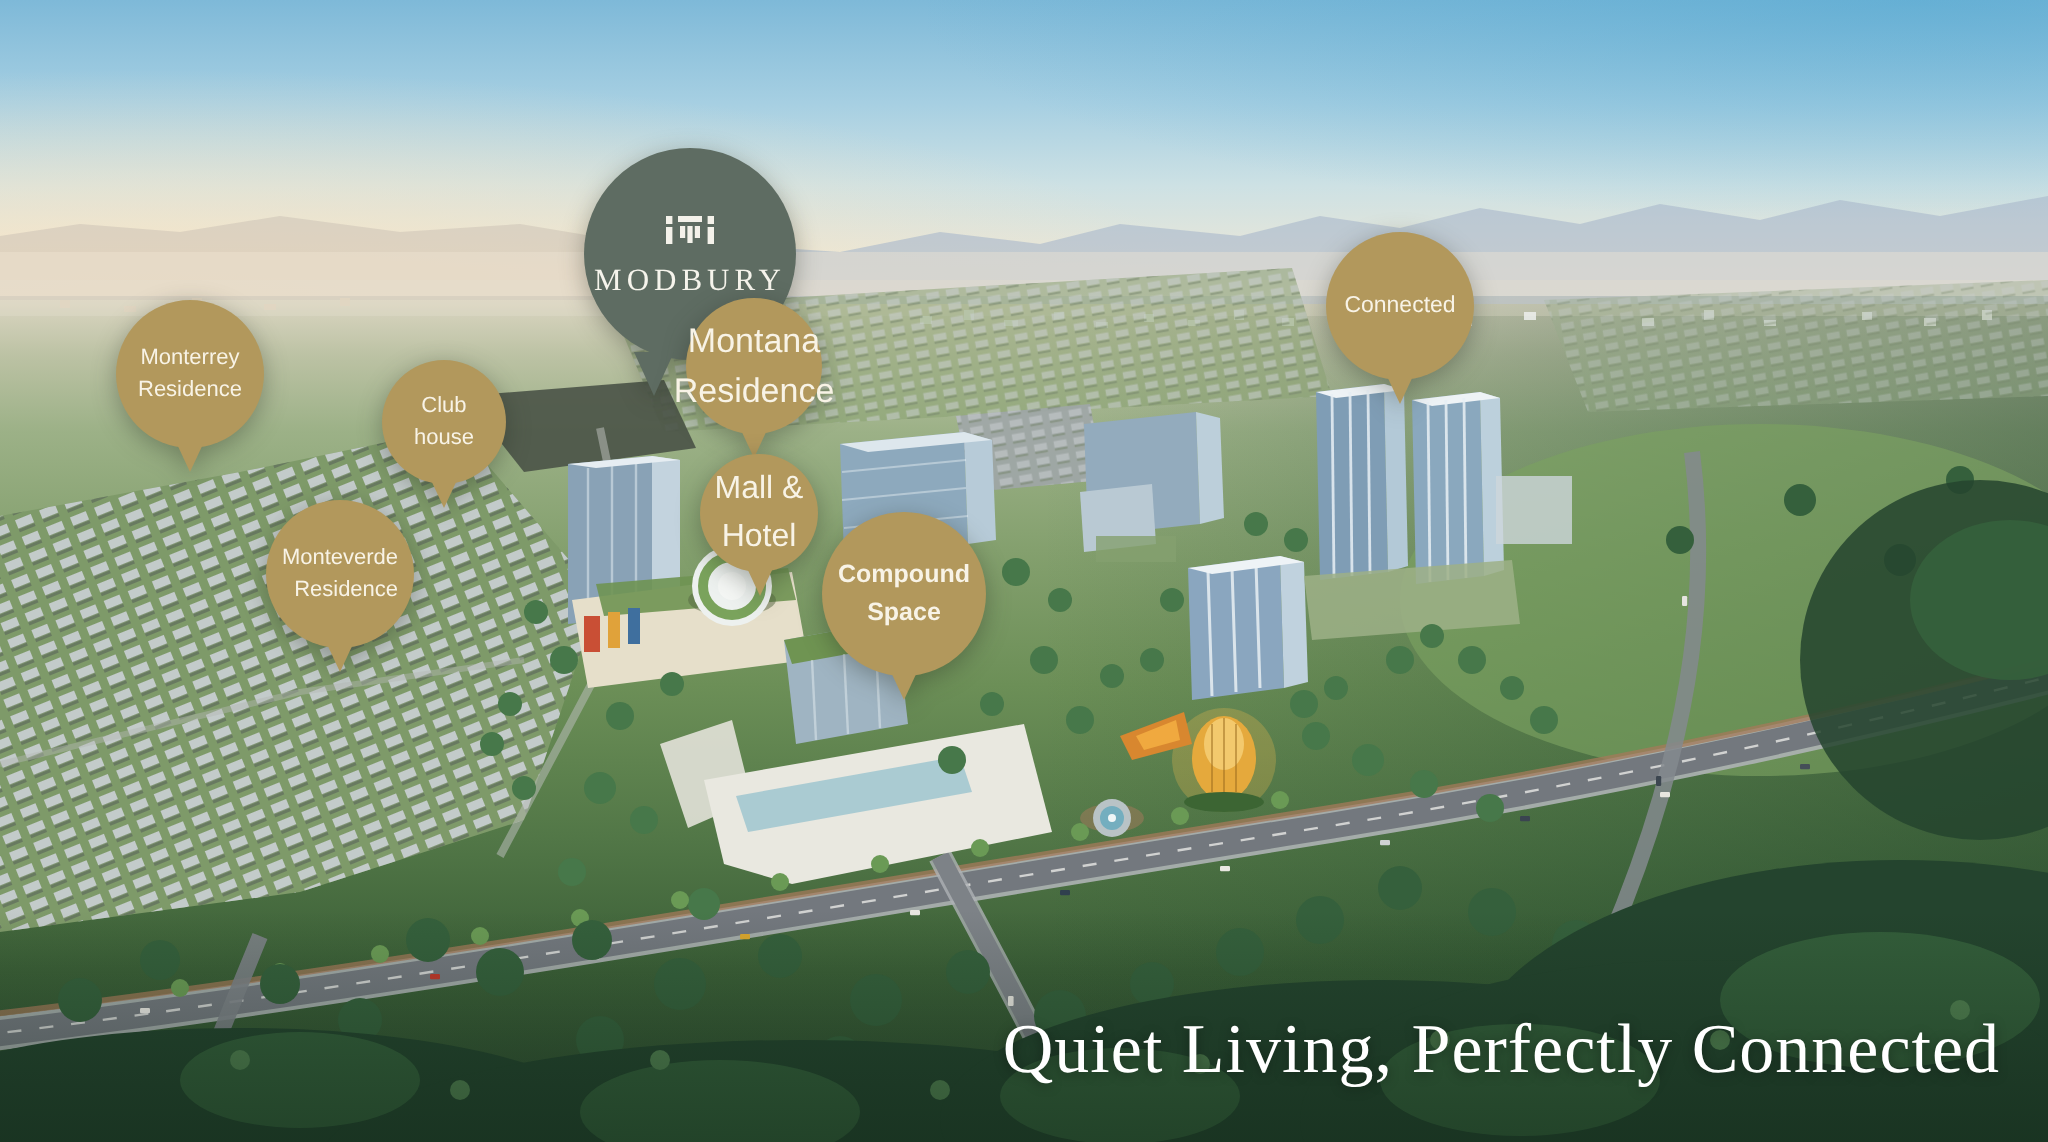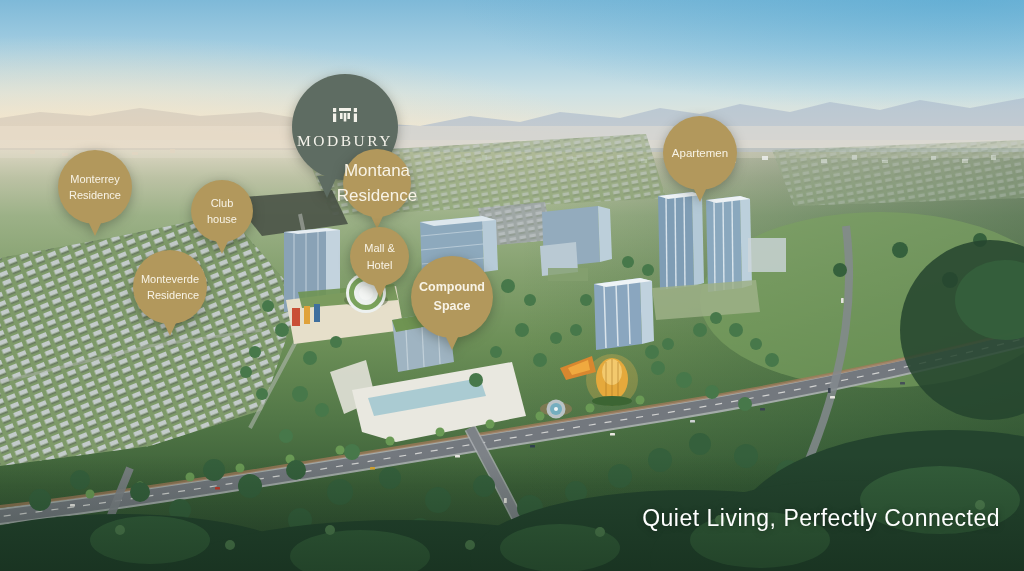--- a/index.html
+++ b/index.html
@@ -30,27 +30,27 @@
         border-top:15px solid var(--pin-gold,#b2985c);}
   .pin-brand .bubble{background:var(--brand-green,#5e6c62);flex-direction:column;gap:7px;}
   .pin-brand .tail{border-left-width:10px;border-right-width:10px;border-top-width:22px;
         border-top-color:var(--brand-green,#5e6c62);margin-top:-4px;}
   .brand-word{font-family:"Liberation Serif",serif;font-size:15.5px;letter-spacing:2.5px;color:#f6f4ec;}
 
   .pin-monterrey{left:58px;top:150px;}   .pin-monterrey .bubble{width:74px;height:74px;font-size:11px;line-height:1.5;}
   .pin-club{left:191px;top:180px;}       .pin-club .bubble{width:62px;height:62px;font-size:11px;line-height:1.5;}
   .pin-montana{left:343px;top:149px;}    .pin-montana .bubble{width:68px;height:68px;font-size:17px;line-height:1.5;}
   .pin-monteverde{left:133px;top:250px;} .pin-monteverde .bubble{width:74px;height:74px;font-size:11px;line-height:1.5;text-align:right;}
-  .pin-mallhotel{left:350px;top:227px;}  .pin-mallhotel .bubble{width:59px;height:59px;font-size:11px;line-height:1.5;}
+  .pin-mallhotel{left:350px;top:227px;}  .pin-mallhotel .bubble{width:59px;height:59px;font-size:16px;line-height:1.5;}
   .pin-compound{left:411px;top:256px;}   .pin-compound .bubble{width:82px;height:82px;font-size:12.5px;line-height:1.5;font-weight:bold;}
   .pin-apartemen{left:663px;top:116px;}  .pin-apartemen .bubble{width:74px;height:74px;font-size:11.5px;}
   .pin-modbury{left:256px;top:74px;}     .pin-modbury .bubble{width:106px;height:106px;margin-left:36px;}
 
   .tagline{position:absolute;right:24px;top:505px;color:var(--tagline-text,#ffffff);
-           font-family:Liberation Sans, sans-serif;font-size:23px;letter-spacing:.5px;
+           font-family:Liberation Serif, serif;font-size:35px;letter-spacing:.5px;
            text-shadow:0 1px 6px rgba(0,0,0,.35);}
 </style>
 </head>
 <body>
 
 <div id="stage">
 
   <div class="layer sky"></div>
   <div class="layer sky-warm"></div>
   <div class="layer sky-blue"></div>
@@ -426,19 +426,19 @@
     <div class="bubble">Mall &amp;
 Hotel</div>
     <div class="tail"></div>
   </div>
   <div class="pin pin-gold pin-compound">
     <div class="bubble">Compound
 Space</div>
     <div class="tail"></div>
   </div>
   <div class="pin pin-gold pin-apartemen">
-    <div class="bubble">Apartemen</div>
+    <div class="bubble">Connected</div>
     <div class="tail"></div>
   </div>
 
   <div class="tagline">Quiet Living, Perfectly Connected</div>
 
 </div>
 
 </body></html>

